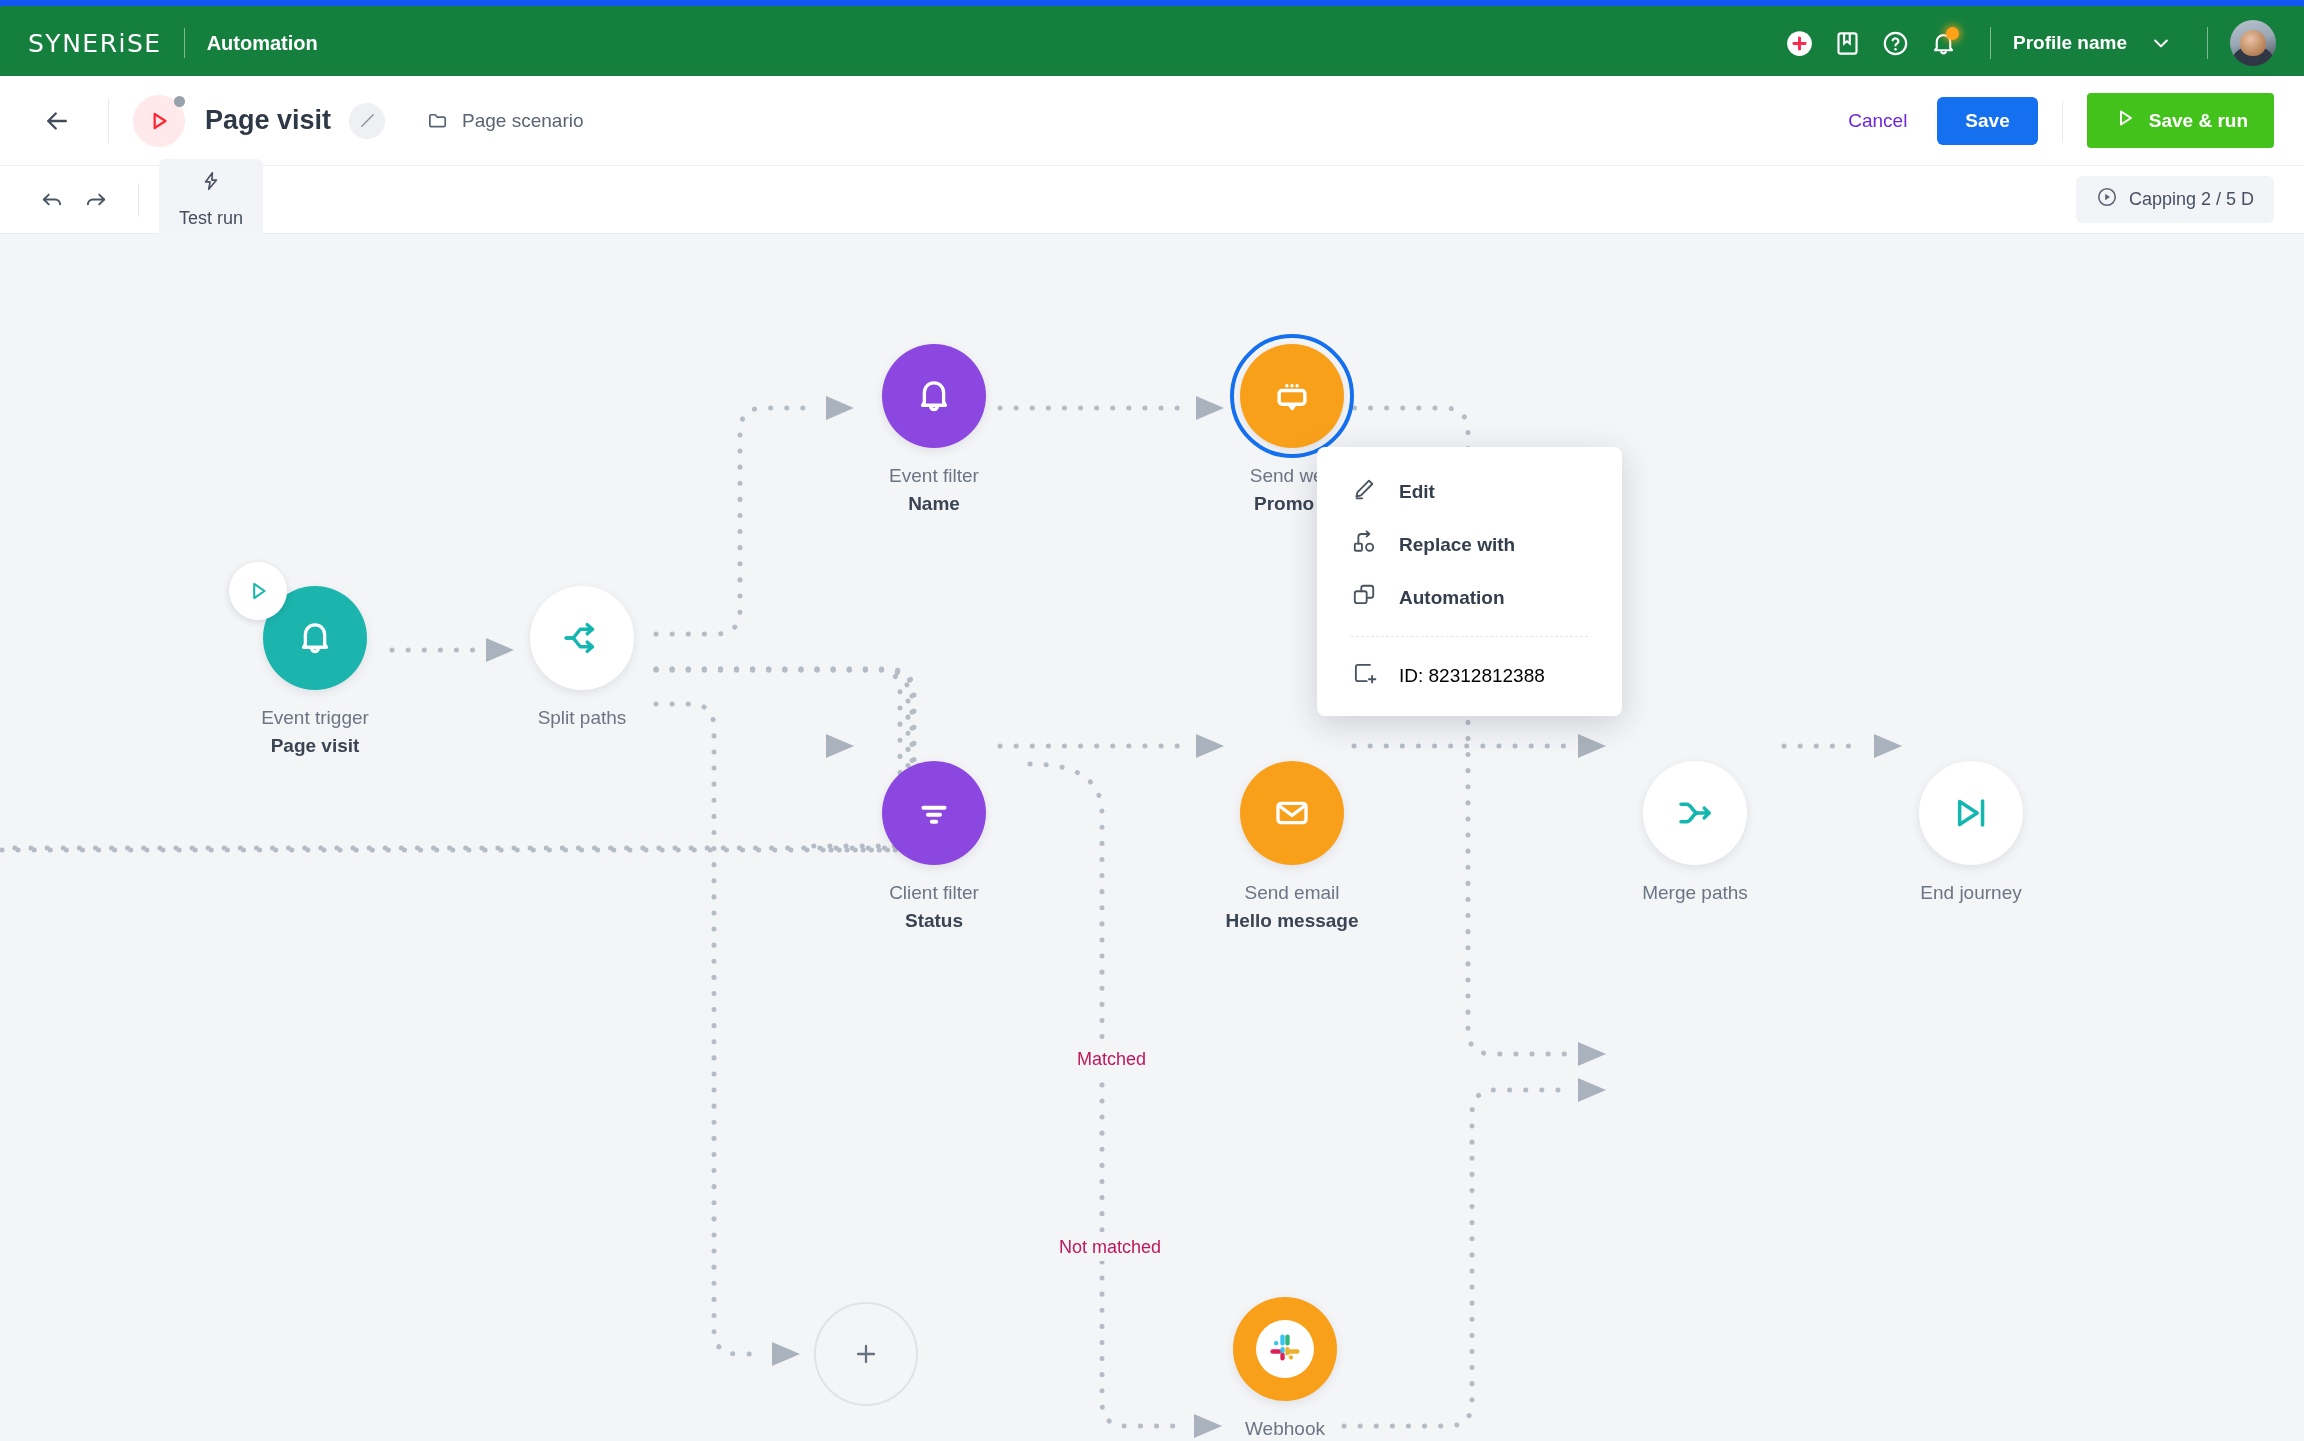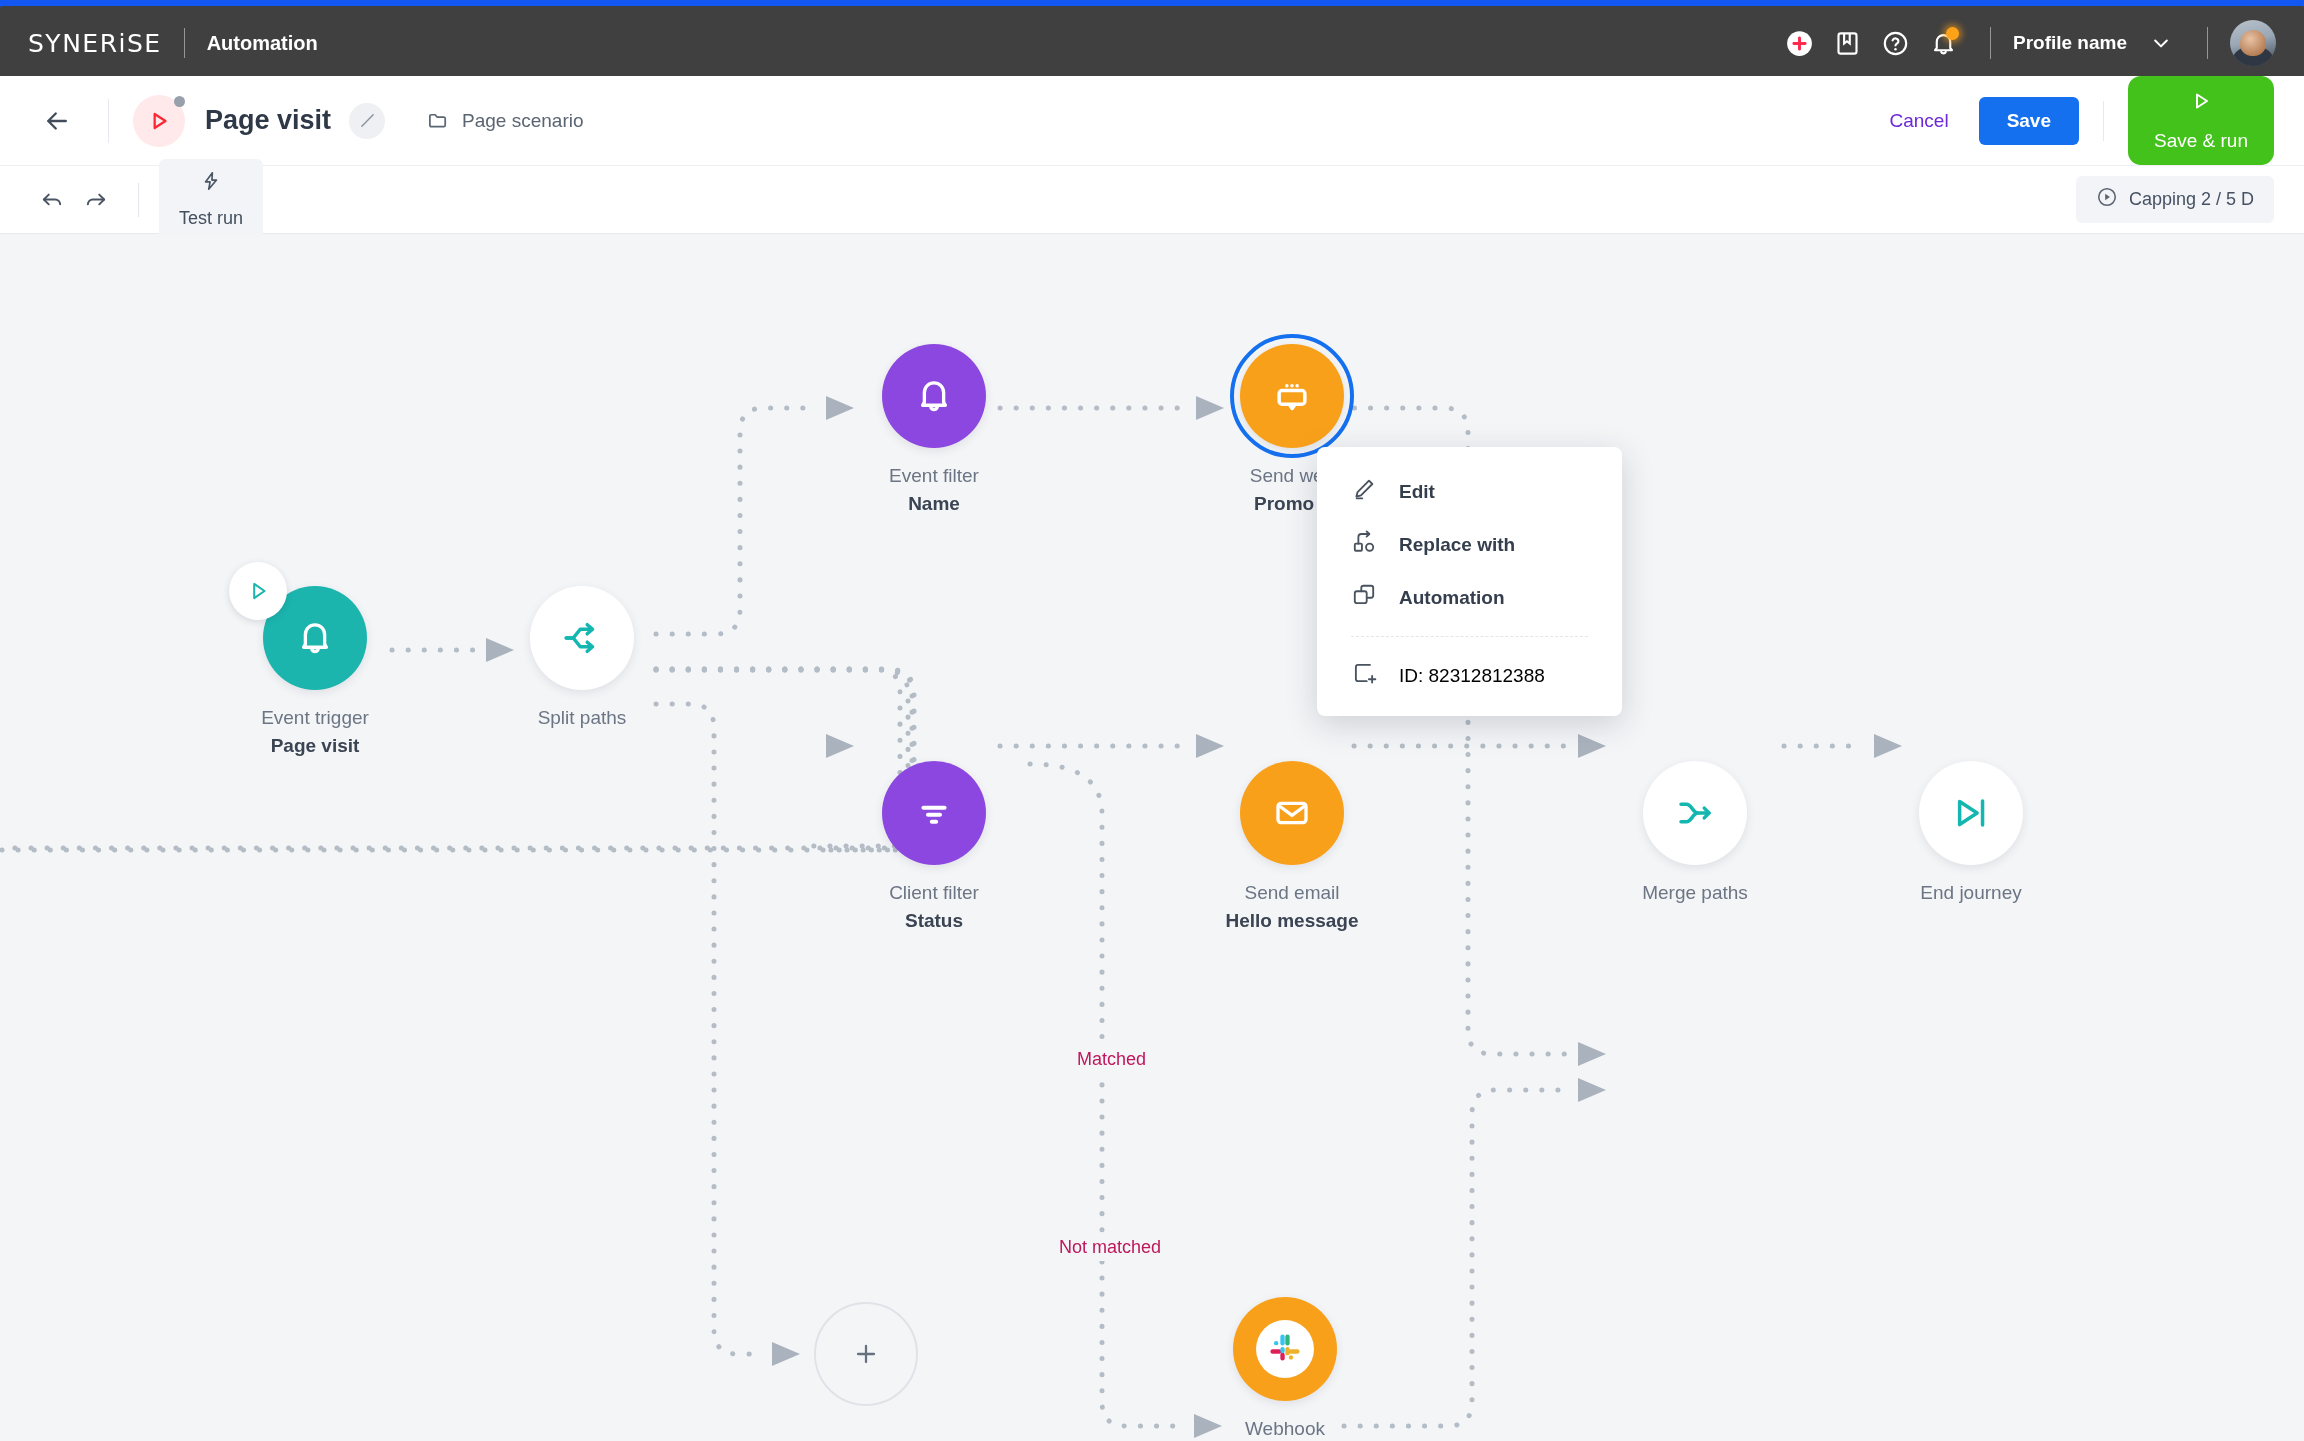--- a/index.html
+++ b/index.html
@@ -7,21 +7,21 @@
     width: 2304px; height: 1441px;
     font-family: "Liberation Sans", sans-serif;
     background: #f4f5f7;
     overflow: hidden;
   }
   
   .accent-strip { position: absolute; top: 0; left: 0; width: 2304px; height: 10px; background: #1257f2; }
   
   .topbar {
     position: absolute; top: 6px; left: 0; width: 2304px; height: 74px;
-    background: #404040; display: flex; align-items: center; padding: 0 28px;
+    background: #15803d; display: flex; align-items: center; padding: 0 28px;
     border-radius: 2px;
   }
   .brand { display: flex; align-items: center; gap: 0; }
   .logo-text {
     color: #ffffff; font-size: 25px; letter-spacing: 1.5px;
     font-weight: 400; font-family: "DejaVu Sans", sans-serif;
   }
   .brand-sep { width: 1px; height: 30px; background: rgba(255,255,255,.45); margin: 0 22px; }
   .app-name { color: #fff; font-size: 20px; font-weight: bold; }
   .topbar-right { margin-left: auto; display: flex; align-items: center; gap: 0; }
@@ -64,23 +64,23 @@
   .folder-crumb { display: flex; align-items: center; gap: 12px; margin-left: 42px; }
   .folder-crumb span { font-size: 19px; color: #5a6472; }
   .header-actions { margin-left: auto; display: flex; align-items: center; gap: 0; }
   .btn-cancel { font-size: 19px; color: #6d28d9; padding: 12px 22px; cursor: pointer; }
   .btn-save {
     background: #1570ef; color: #fff; font-size: 19px; font-weight: bold;
     border-radius: 6px; padding: 13px 28px; cursor: pointer; margin-left: 8px; text-align: right;
   }
   .act-sep { width: 1px; height: 40px; background: #e6e9ee; margin: 0 24px; }
   .btn-saverun {
-    background: #44c21c; color: #fff; font-size: 19px; font-weight: normal;
-    border-radius: 13px; padding: 13px 26px; cursor: pointer;
-    display: flex; align-items: center; gap: 12px; flex-direction: column;
+    background: #44c21c; color: #fff; font-size: 19px; font-weight: bold;
+    border-radius: 4px; padding: 13px 26px; cursor: pointer;
+    display: flex; align-items: center; gap: 12px;
   }
   
   .toolbar {
     position: absolute; top: 166px; left: 0; width: 2304px; height: 68px;
     background: #fff; display: flex; align-items: center; padding: 0 30px;
     border-bottom: 1px solid #e8eaee;
   }
   .tool-ico { width: 44px; height: 44px; display: flex; align-items: center; justify-content: center; cursor: pointer; }
   .tb-divider { width: 1px; height: 34px; background: #e4e7ec; margin: 0 20px; }
   .testrun {

